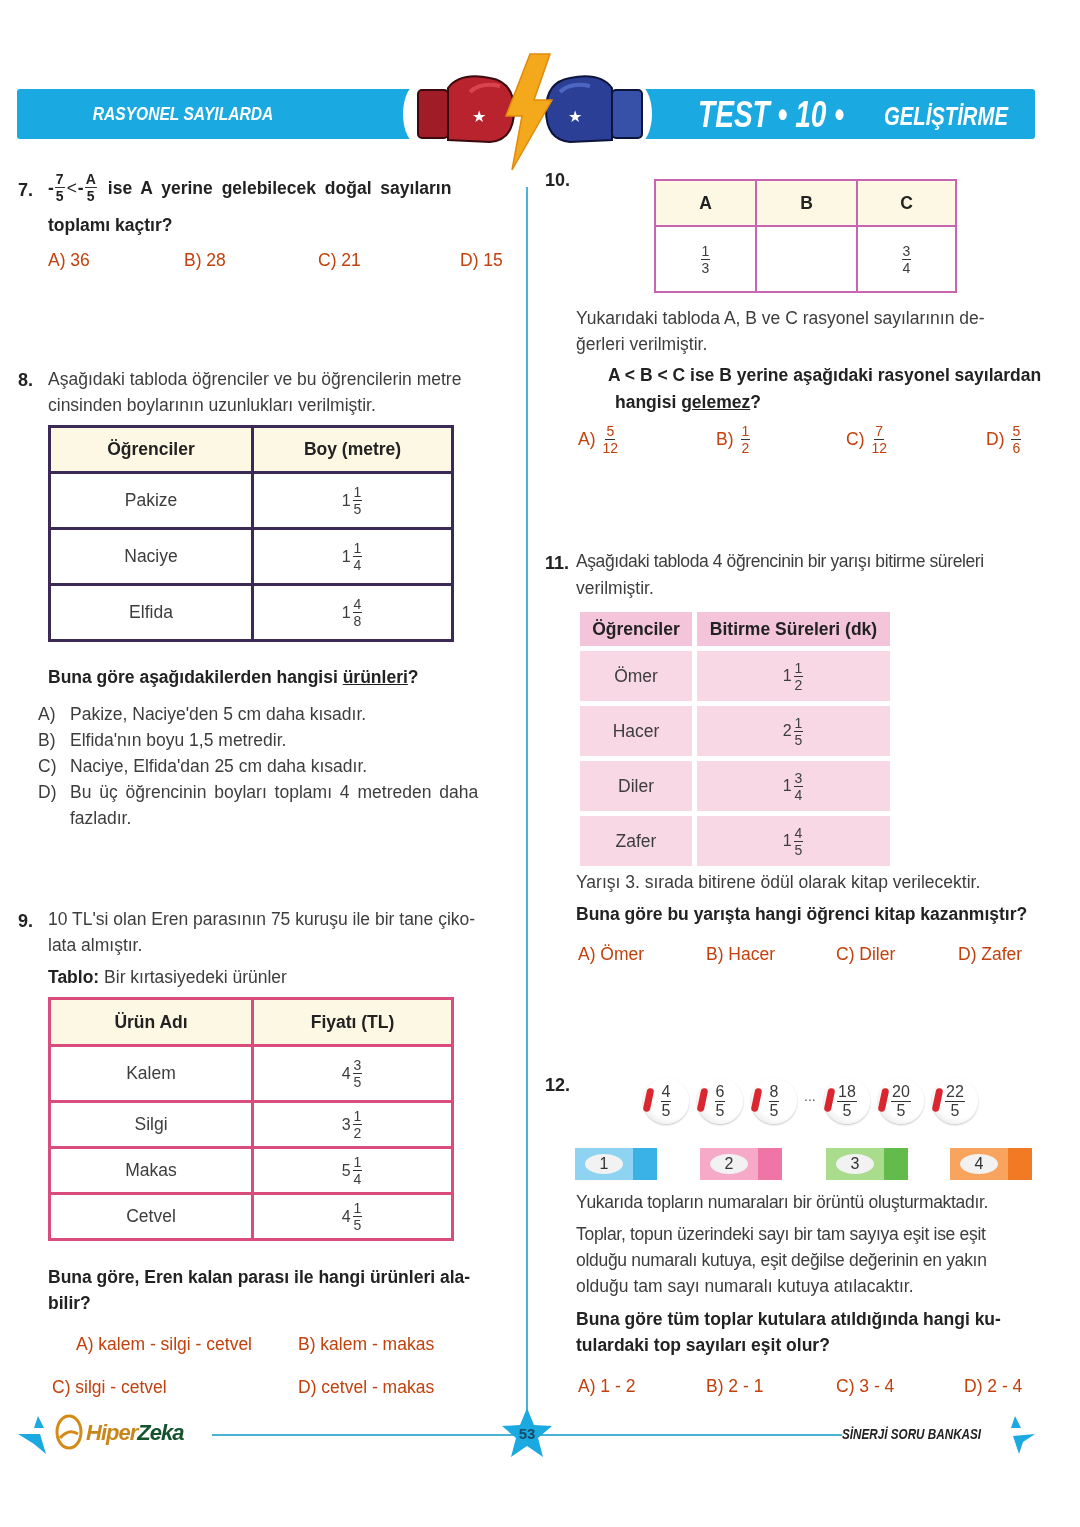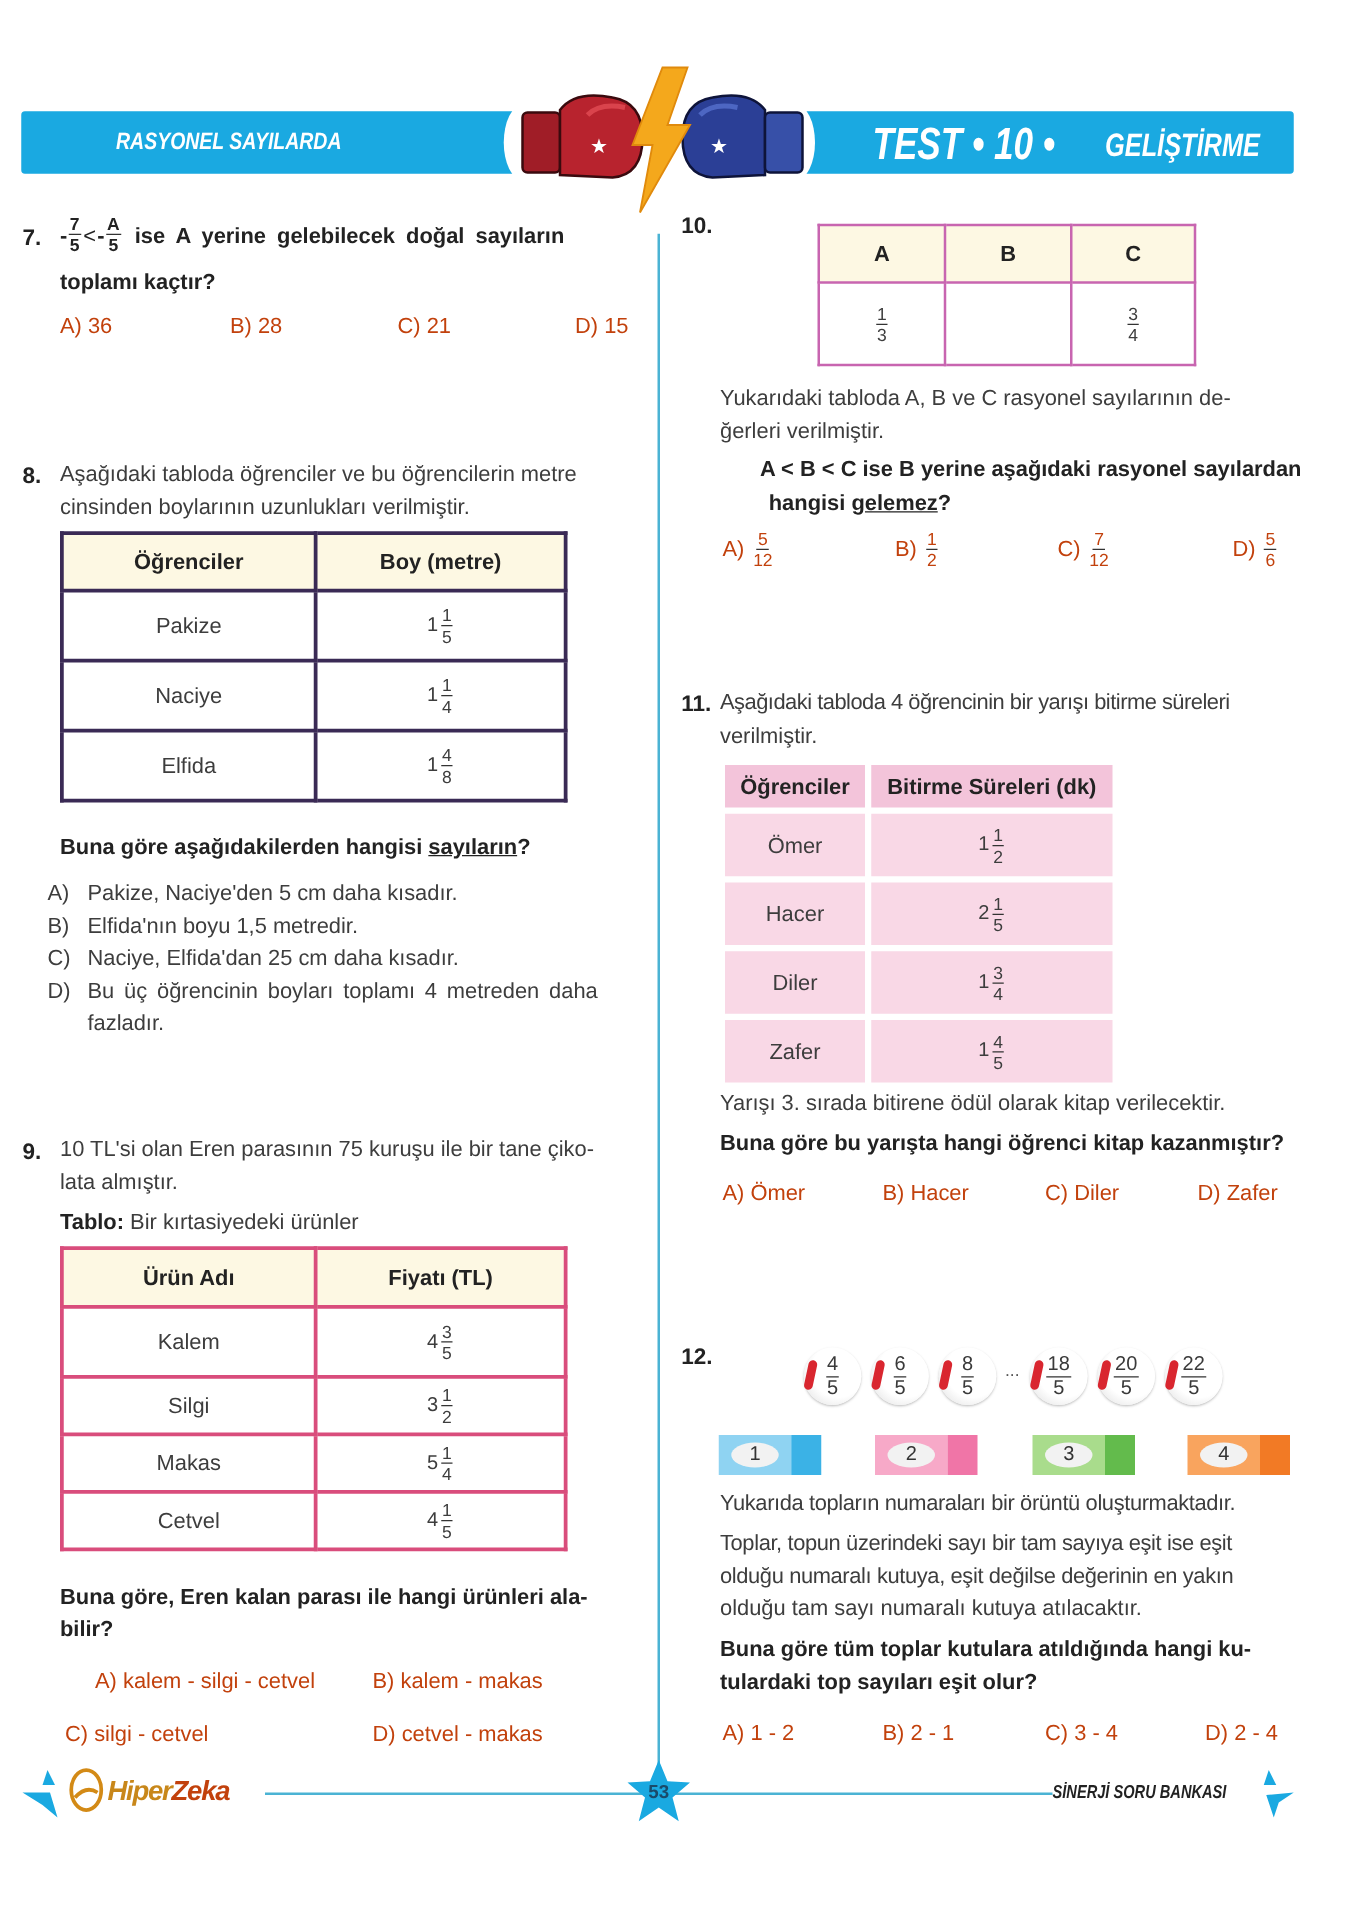--- a/index.html
+++ b/index.html
@@ -61,21 +61,21 @@
   .box .face { position: absolute; left: 0; top: 0; width: 58px; height: 32px; }
   .box .side { position: absolute; right: 0; top: 0; width: 24px; height: 32px; }
   .box .lbl { position: absolute; left: 10px; top: 6px; width: 38px; height: 20px; border-radius: 50%; background: #f2f2f2; text-align: center; font-size: 16px; line-height: 20px; color: #333; }
 
   
   .footer-line { position: absolute; left: 212px; top: 1434px; width: 630px; height: 2px; background: #4ab3d4; }
   .star { position: absolute; }
   .page-num { position: absolute; left: 510px; top: 1425px; width: 34px; text-align: center; font-size: 15px; color: #1a4a6a; font-weight: bold; }
   .brand { position: absolute; left: 86px; top: 1420px; font-size: 22px; font-weight: bold; font-style: italic; letter-spacing: -1px; }
   .brand .h { color: #c8871a; }
-  .brand .z { color: #c2410c; }
+  .brand .z { color: #14532d; }
   .series { position: absolute; left: 842px; top: 1425px; font-size: 15px; font-weight: bold; font-style: italic; color: #222; transform: scaleX(0.78); transform-origin: left center; white-space: nowrap; }
 </style>
 </head>
 <body>
 
 <div class="hdr-left"></div>
 <div class="hdr-left-notch"></div>
 <div class="hdr-left-title">RASYONEL SAYILARDA SIRALAMA</div>
 <div class="hdr-right"></div>
 <div class="hdr-right-notch"></div>
@@ -156,21 +156,21 @@
             <span class="w">1</span>
             <span class="frac">
               <span class="n">4</span>
               <span class="d">8</span>
             </span>
           </span></td>
   </tr>
 </tbody>
   </table>
 <div class="q bold" style="left:48px; top:664px; white-space:nowrap;">
-  <span>Buna göre aşağıdakilerden hangisi </span><span class="u">sayıların</span><span>?</span>
+  <span>Buna göre aşağıdakilerden hangisi </span><span class="u">ürünleri</span><span>?</span>
 </div>
 <div class="q" style="left:38px; top:701px; white-space:nowrap;"><span style="display:inline-block; width:32px;">A)</span><span>Pakize, Naciye'den 5 cm daha kısadır.</span></div>
 <div class="q" style="left:38px; top:727px; white-space:nowrap;"><span style="display:inline-block; width:32px;">B)</span><span>Elfida'nın boyu 1,5 metredir.</span></div>
 <div class="q" style="left:38px; top:753px; white-space:nowrap;"><span style="display:inline-block; width:32px;">C)</span><span>Naciye, Elfida'dan 25 cm daha kısadır.</span></div>
 <div class="q" style="left:38px; top:779px; white-space:nowrap; word-spacing:3px;"><span style="display:inline-block; width:32px;">D)</span><span>Bu üç öğrencinin boyları toplamı 4 metreden daha</span></div>
 <div class="q" style="left:70px; top:805px;">fazladır.</div>
 
 <div class="qnum" style="left:18px; top:911px;">9.</div>
 <div class="q" style="left:48px; top:906px; white-space:nowrap;">10 TL'si olan Eren parasının 75 kuruşu ile bir tane çiko-</div>
 <div class="q" style="left:48px; top:932px;">lata almıştır.</div>

